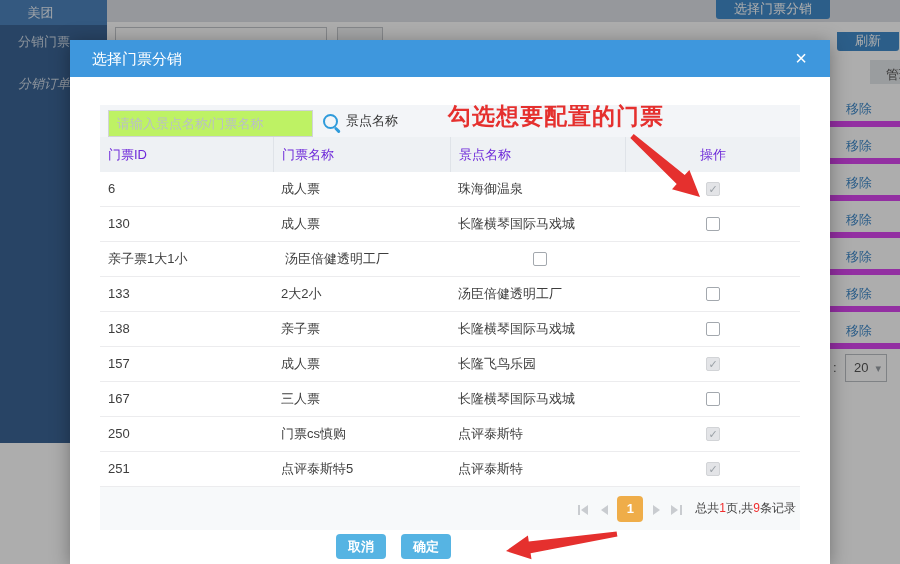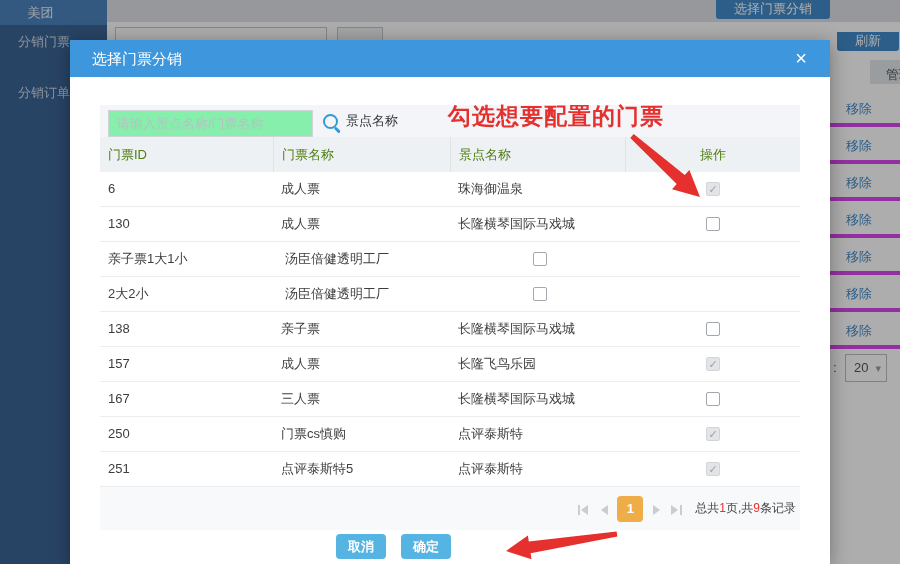--- a/index.html
+++ b/index.html
@@ -3,52 +3,52 @@
 <meta charset="utf-8">
 <style>
   * { margin:0; padding:0; box-sizing:border-box; }
   html,body { width:900px; height:564px; overflow:hidden; font-family:"Liberation Sans","DejaVu Sans",sans-serif; }
   .stage { position:relative; width:900px; height:564px; background:#fff; overflow:hidden; }
 
   
   .underlay { position:absolute; inset:0; z-index:1; }
   .topstrip { position:absolute; left:107px; top:0; width:793px; height:22px; background:#dde1e6; }
   .content-panel { position:absolute; left:107px; top:22px; width:793px; height:542px; background:#fff; }
-  .sidebar { position:absolute; left:0; top:0; width:107px; height:564px; background:#3b6596; }
+  .sidebar { position:absolute; left:0; top:0; width:107px; height:443px; background:#3b6596; }
   .sidebar-active { position:absolute; left:0; top:0; width:107px; height:25px; background:#4d84bd; color:#eef3f9; font-size:13px; text-align:center; line-height:25px; padding-right:26px; }
   .side-item { position:absolute; left:18px; color:#ccd7e4; font-size:13px; }
   .tb-btn { position:absolute; top:0; height:19px; background:#428bca; color:#fff; font-size:13px; line-height:18px; text-align:center; border-radius:0 0 3px 3px; }
   .bg-input { position:absolute; left:115px; top:27px; width:212px; height:13px; border:1px solid #c4c8cc; border-bottom:none; background:#fff; }
   .bg-btn { position:absolute; left:337px; top:27px; width:46px; height:13px; border:1px solid #c4c8cc; border-bottom:none; background:#f2f3f5; }
   .bg-head { position:absolute; left:870px; top:60px; width:70px; height:24px; background:#e4e7ea; color:#555; font-size:13px; line-height:30px; padding-left:16px; }
-  .bg-row { position:absolute; left:830px; width:70px; height:37px; border-bottom:4px solid #d946ef; background:#fff; color:#428bca; font-size:13px; line-height:37px; padding-left:16px; }
+  .bg-row { position:absolute; left:830px; width:70px; height:37px; border-bottom:6px solid #d946ef; background:#fff; color:#428bca; font-size:13px; line-height:37px; padding-left:16px; }
   .bg-colon { position:absolute; left:833px; top:360px; color:#555; font-size:13px; }
   .bg-select { position:absolute; left:845px; top:354px; width:42px; height:28px; border:1px solid #bcc0c4; background:#fff; color:#555; font-size:13px; line-height:26px; padding-left:8px; }
   .bg-select .caret { position:absolute; right:5px; top:0; color:#9aa0a6; font-size:11px; }
 
   
   .dim { position:absolute; inset:0; background:rgba(0,0,0,.32); z-index:10; }
 
   
   .modal { position:absolute; left:70px; top:40px; width:760px; height:524px; background:#fff; z-index:20; box-shadow:0 3px 18px rgba(0,0,0,.35); }
   .modal-header { position:absolute; left:0; top:0; width:760px; height:37px; background:#3e97dd; }
   .modal-title { position:absolute; left:22px; top:0; line-height:37px; color:#fff; font-size:15px; }
   .modal-close { position:absolute; right:14px; top:0; width:30px; height:37px; line-height:36px; text-align:center; color:#fff; font-size:20px; cursor:pointer; }
 
   .search-band { position:absolute; left:30px; top:65px; width:700px; height:32px; background:#f3f5f8; }
-  .search-input { position:absolute; left:8px; top:5px; width:205px; height:27px; border:1px solid #d0d3d7; background:#86efac; font-size:13px; color:#444; padding:0 8px; outline:none; }
+  .search-input { position:absolute; left:8px; top:5px; width:205px; height:27px; border:1px solid #d0d3d7; background:#bef264; font-size:13px; color:#444; padding:0 8px; outline:none; }
   .search-input::placeholder { color:#b9bfc6; }
   .mag { position:absolute; left:222px; top:8px; width:20px; height:20px; cursor:pointer; }
   .mag::before { content:""; position:absolute; left:1px; top:1px; width:11px; height:11px; border:2px solid #2f9bdb; border-radius:50%; }
   .mag::after { content:""; position:absolute; left:13px; top:13px; width:7px; height:2.5px; background:#2f9bdb; transform:rotate(45deg); transform-origin:0 50%; border-radius:2px; }
   .search-label { position:absolute; left:246px; top:0; line-height:32px; font-size:13px; color:#333; }
 
   .tbl { position:absolute; left:30px; top:97px; width:700px; }
   .thead { display:flex; height:35px; background:#eef1f4; }
-  .thead .c { font-size:13px; color:#4d7c0f; line-height:35px; padding-left:8px; }
+  .thead .c { font-size:13px; color:#6d28d9; line-height:35px; padding-left:8px; }
   .thead .c + .c { border-left:1px solid #dfe3e8; }
   .c1 { width:173px; } .c2 { width:177px; } .c3 { width:175px; } .c4 { width:175px; text-align:center; padding-left:0 !important; }
   .trow { display:flex; height:35px; border-bottom:1px solid #ececee; background:#fff; }
   .trow .c { font-size:13px; color:#3d3d3d; line-height:34px; padding-left:8px; }
   .trow .c4 { display:flex; align-items:center; justify-content:center; padding-left:0; }
 
   .cb { width:14px; height:14px; border:1px solid #a3a8ae; border-radius:2px; background:#fff; position:relative; cursor:pointer; }
   .cb .tick { display:none; font-style:normal; position:absolute; left:0; top:0; width:13px; height:13px; line-height:13px; text-align:center; font-size:11px; color:#9aa0a6; }
   .cb.checked .tick { display:block; }
   .cb.disabled { background:#e3e4e7; border-color:#d2d4d7; cursor:default; }
@@ -78,21 +78,21 @@
 
 <div class="stage">
 
   <div class="underlay">
     <div class="topstrip"></div>
     <div class="content-panel"></div>
 
     <div class="sidebar">
       <div class="sidebar-active">美团</div>
       <div class="side-item" style="top:33px;">分销门票</div>
-      <div class="side-item" style="top:84px;">分销订单</div>
+      <div class="side-item" style="top:75px;font-style:italic;">分销订单</div>
     </div>
 
     <div class="tb-btn" style="left:716px; width:114px;">选择门票分销</div>
     <div class="tb-btn" style="left:837px; width:62px;margin-top:32px;">刷新</div>
 
     <div class="bg-input"></div>
     <div class="bg-btn"></div>
 
     <div class="bg-head">管理</div>
     <div class="bg-row" style="top:90px;">移除</div>
@@ -150,20 +150,21 @@
           </div>
       </div>
       <div class="trow">
         <div class="c c2">亲子票1大1小</div>
         <div class="c c3">汤臣倍健透明工厂</div>
         <div class="c c4">
             <span class="cb"></span>
           </div>
       </div>
       <div class="trow">
+        <div class="c c1">133</div>
         <div class="c c2">2大2小</div>
         <div class="c c3">汤臣倍健透明工厂</div>
         <div class="c c4">
             <span class="cb"></span>
           </div>
       </div>
       <div class="trow">
         <div class="c c1">138</div>
         <div class="c c2">亲子票</div>
         <div class="c c3">长隆横琴国际马戏城</div>

